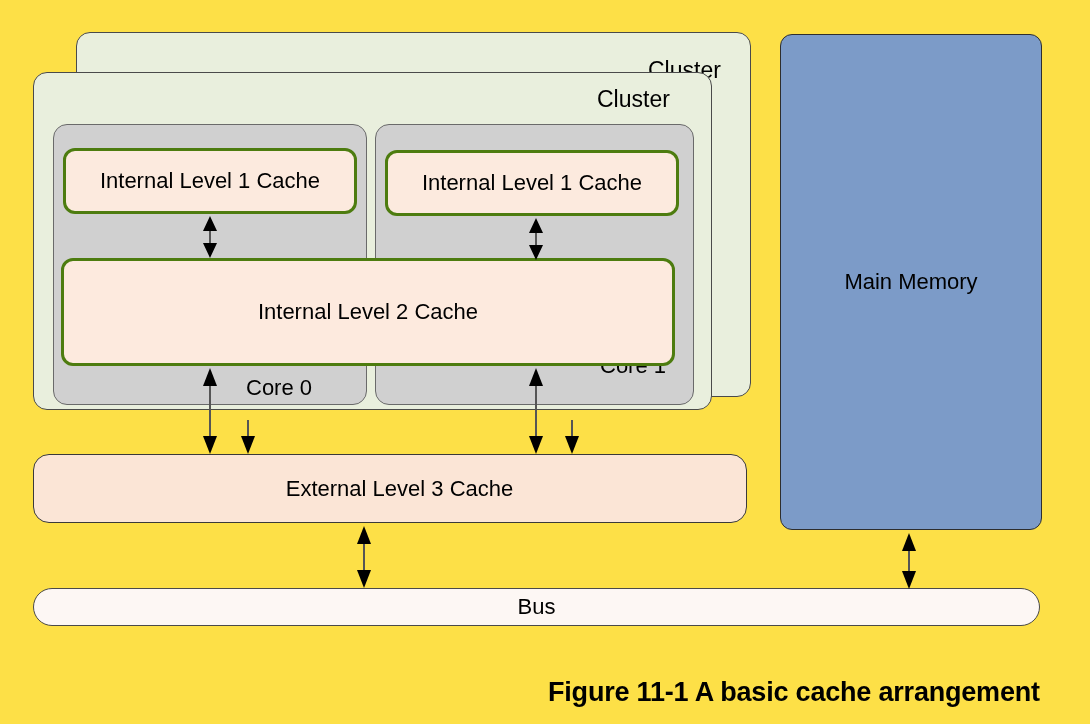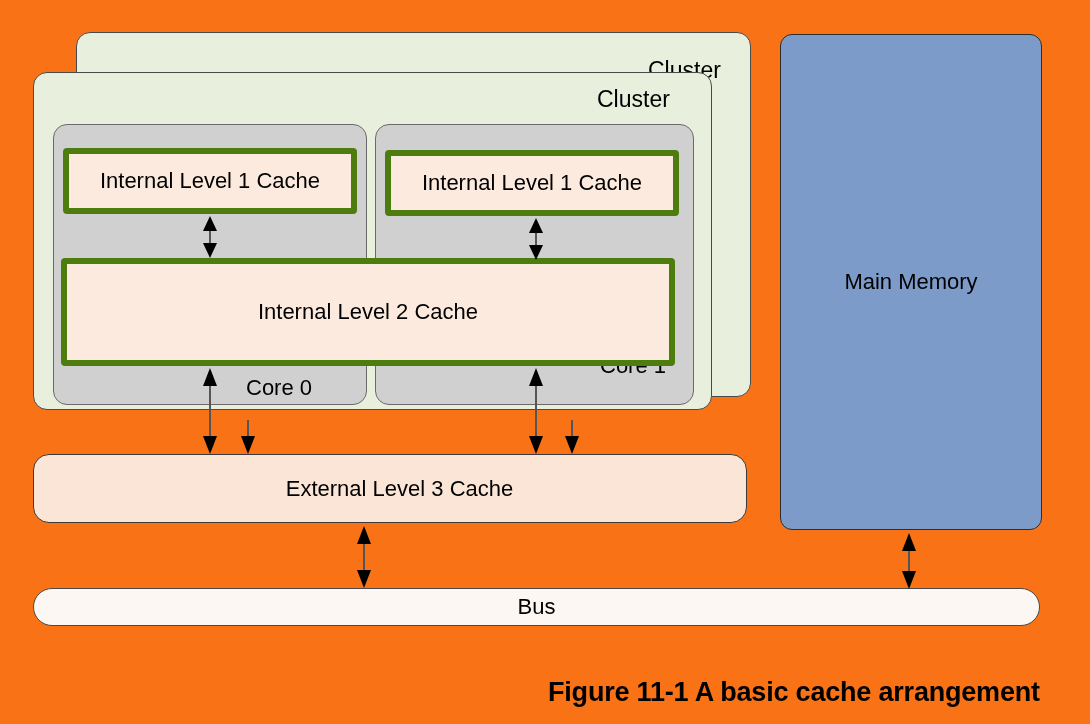--- a/index.html
+++ b/index.html
@@ -8,21 +8,21 @@
     background: #ffffff;
   }
   body {
     font-family: "Liberation Sans", sans-serif;
     color: #000000;
   }
   #canvas {
     position: relative;
     width: 1090px;
     height: 724px;
-    background: #f97316;
+    background: #fde047;
     overflow: hidden;
   }
   .box {
     position: absolute;
     box-sizing: border-box;
     border: 1px solid #3a3a3a;
   }
   
   .cluster {
     background: #e9efdd;
@@ -45,22 +45,22 @@
   .core-label {
     position: absolute;
     font-size: 22px;
     line-height: 1;
     color: #000;
     white-space: nowrap;
   }
   
   .cache {
     background: #fceade;
-    border: 6px solid #4d7c0f;
-    border-radius: 4px;
+    border: 3px solid #4d7c0f;
+    border-radius: 12px;
     display: flex;
     align-items: center;
     justify-content: center;
     font-size: 22px;
     color: #000;
   }
   .cache-l2 {
     background: #fdeade;
   }
   .l3 {

